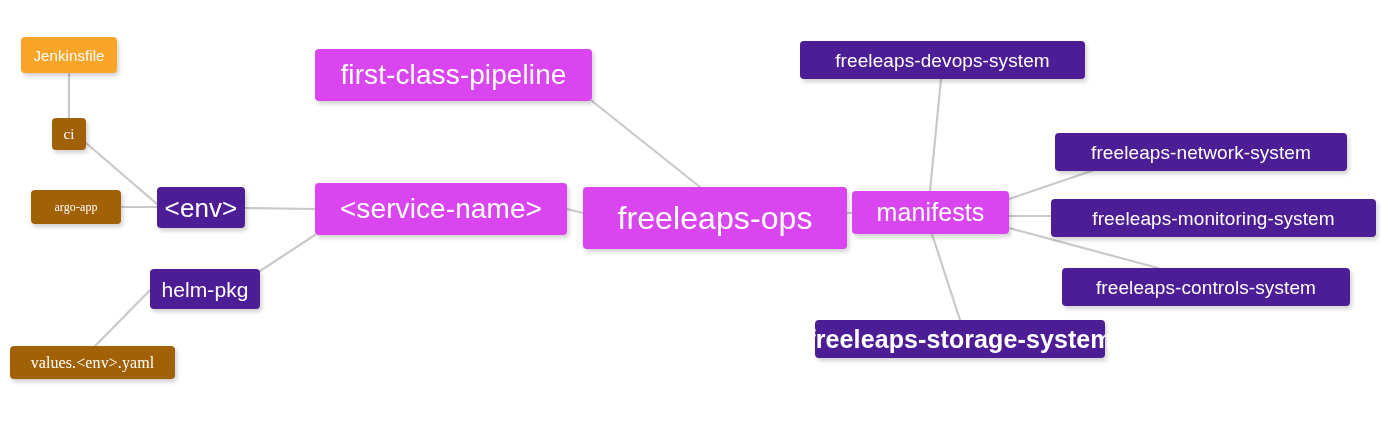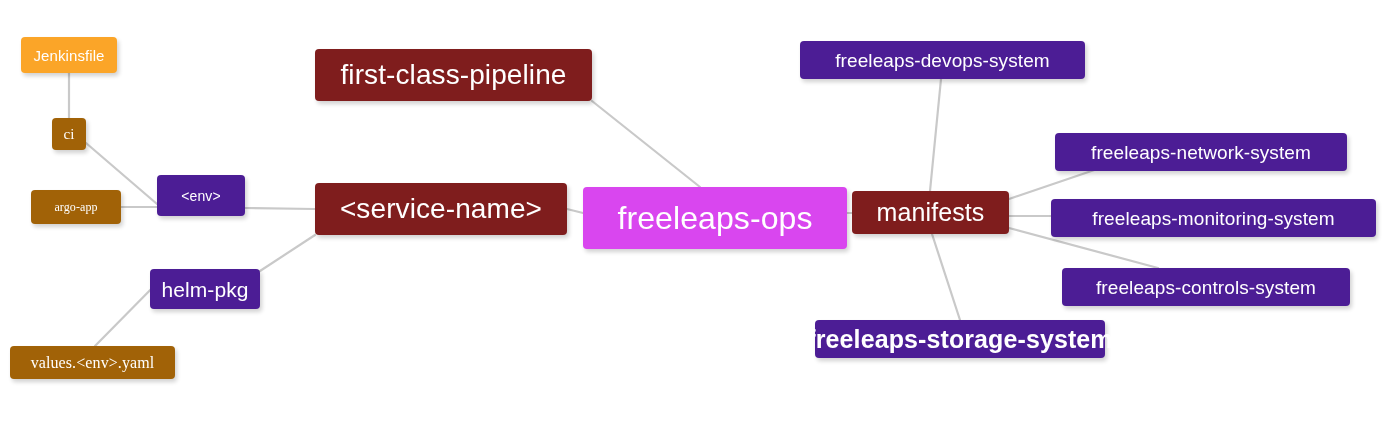--- a/index.html
+++ b/index.html
@@ -35,21 +35,21 @@
     justify-content: center;
     color: #ffffff;
     border-radius: 4px;
     white-space: nowrap;
     line-height: 1;
     letter-spacing: 0.1px;
     box-shadow: 2px 3px 4px rgba(0,0,0,0.18);
     padding: 0 10px;
   }
   .n-root   { background: #d946ef; }
-  .n-blue   { background: #7f1d1d; text-align: right; }
+  .n-blue   { background: #d946ef; text-align: right; }
   .n-green  { background: #4c1d95; }
   .n-orange { background: #fba528; }
   .n-red    { background: #a16207; font-family: Liberation Serif, serif; }
 </style>
 </head>
 <body>
 
 <div id="canvas">
   <svg id="edges" viewBox="0 0 1390 421" width="1390" height="421">
       <line x1="69" y1="60" x2="69" y2="105" stroke="#c9c9c9" stroke-width="2.2" stroke-linecap="round"></line>
@@ -64,21 +64,21 @@
       <line x1="930" y1="178" x2="941" y2="66" stroke="#c9c9c9" stroke-width="2.2" stroke-linecap="round"></line>
       <line x1="1009" y1="186" x2="1112" y2="151" stroke="#c9c9c9" stroke-width="2.2" stroke-linecap="round"></line>
       <line x1="1009" y1="203" x2="1051" y2="203" stroke="#c9c9c9" stroke-width="2.2" stroke-linecap="round"></line>
       <line x1="1009" y1="215" x2="1158" y2="255" stroke="#c9c9c9" stroke-width="2.2" stroke-linecap="round"></line>
       <line x1="932" y1="221" x2="960" y2="307" stroke="#c9c9c9" stroke-width="2.2" stroke-linecap="round"></line>
     </svg>
   <div id="node-layer">
       <div class="node n-orange" style="left: 21px; top: 24px; width: 96px; height: 36px; font-size: 15px;">Jenkinsfile</div>
       <div class="node n-red" style="left: 52px; top: 105px; width: 34px; height: 32px; font-size: 15px;">ci</div>
       <div class="node n-red" style="left: 31px; top: 177px; width: 90px; height: 34px; font-size: 12px;">argo-app</div>
-      <div class="node n-green" style="left: 157px; top: 162px; width: 88px; height: 41px; font-size: 14px;">&lt;env&gt;</div>
+      <div class="node n-green" style="left: 157px; top: 174px; width: 88px; height: 41px; font-size: 26px;">&lt;env&gt;</div>
       <div class="node n-blue" style="left: 315px; top: 170px; width: 252px; height: 52px; font-size: 28px;">&lt;service-name&gt;</div>
       <div class="node n-blue" style="left: 315px; top: 36px; width: 277px; height: 52px; font-size: 28px;">first-class-pipeline</div>
       <div class="node n-green" style="left: 150px; top: 256px; width: 110px; height: 40px; font-size: 21px;">helm-pkg</div>
       <div class="node n-red" style="left: 10px; top: 333px; width: 165px; height: 33px; font-size: 16px;">values.&lt;env&gt;.yaml</div>
       <div class="node n-root" style="left: 583px; top: 174px; width: 264px; height: 62px; font-size: 32px;">freeleaps-ops</div>
       <div class="node n-blue" style="left: 852px; top: 178px; width: 157px; height: 43px; font-size: 25px;">manifests</div>
       <div class="node n-green" style="left: 800px; top: 28px; width: 285px; height: 38px; font-size: 19px;">freeleaps-devops-system</div>
       <div class="node n-green" style="left: 1055px; top: 120px; width: 292px; height: 38px; font-size: 19px;">freeleaps-network-system</div>
       <div class="node n-green" style="left: 1051px; top: 186px; width: 325px; height: 38px; font-size: 19px;">freeleaps-monitoring-system</div>
       <div class="node n-green" style="left: 1062px; top: 255px; width: 288px; height: 38px; font-size: 19px;">freeleaps-controls-system</div>

